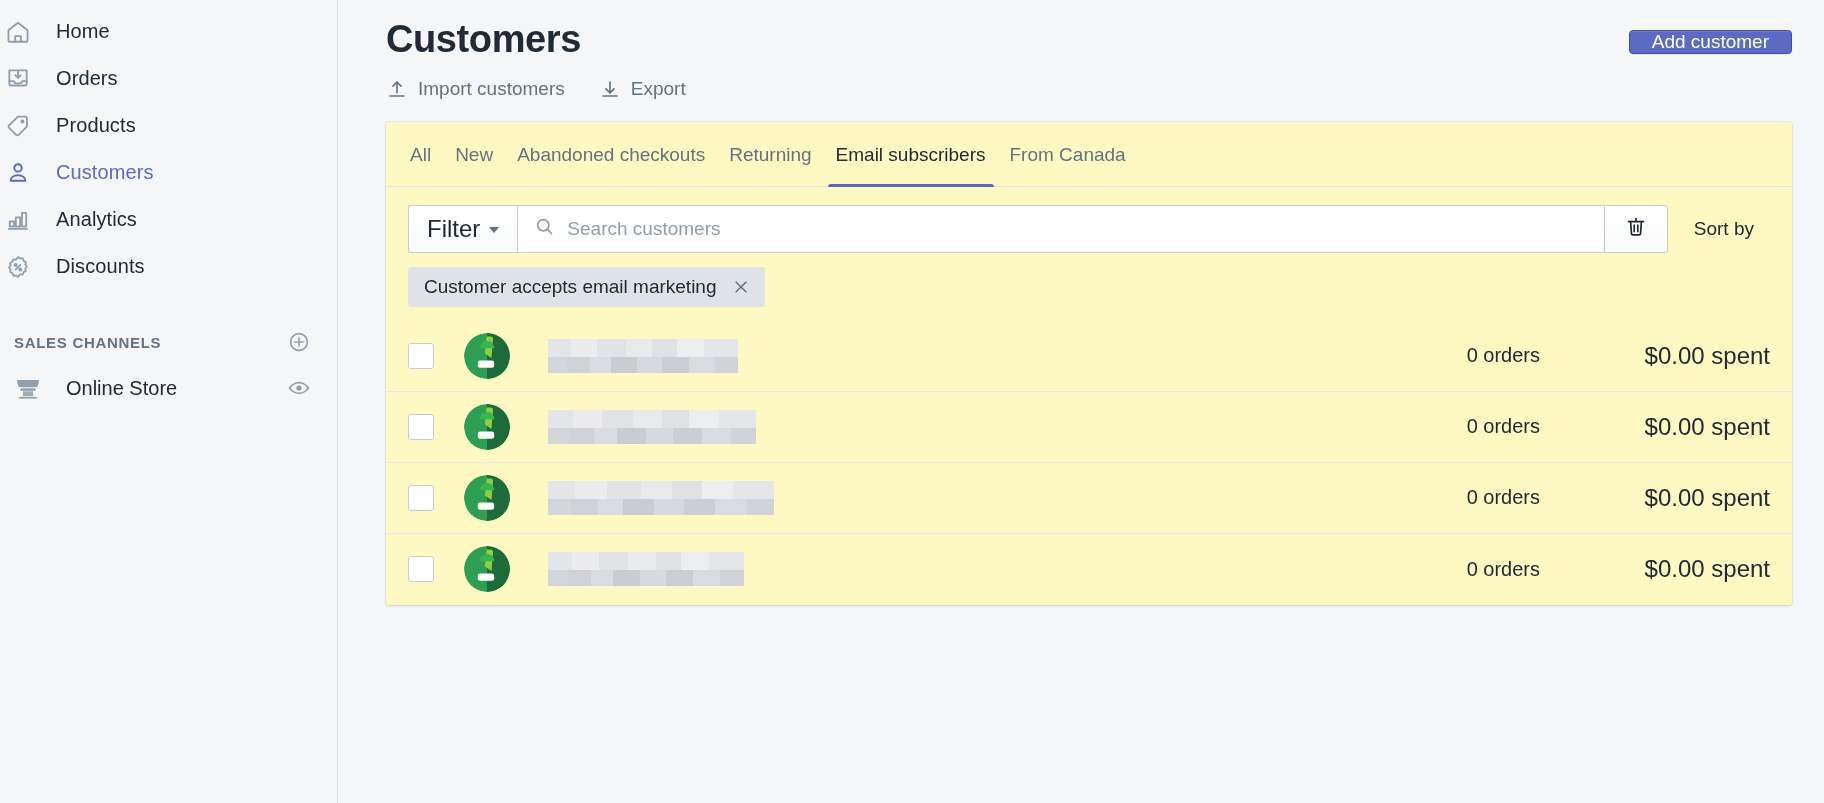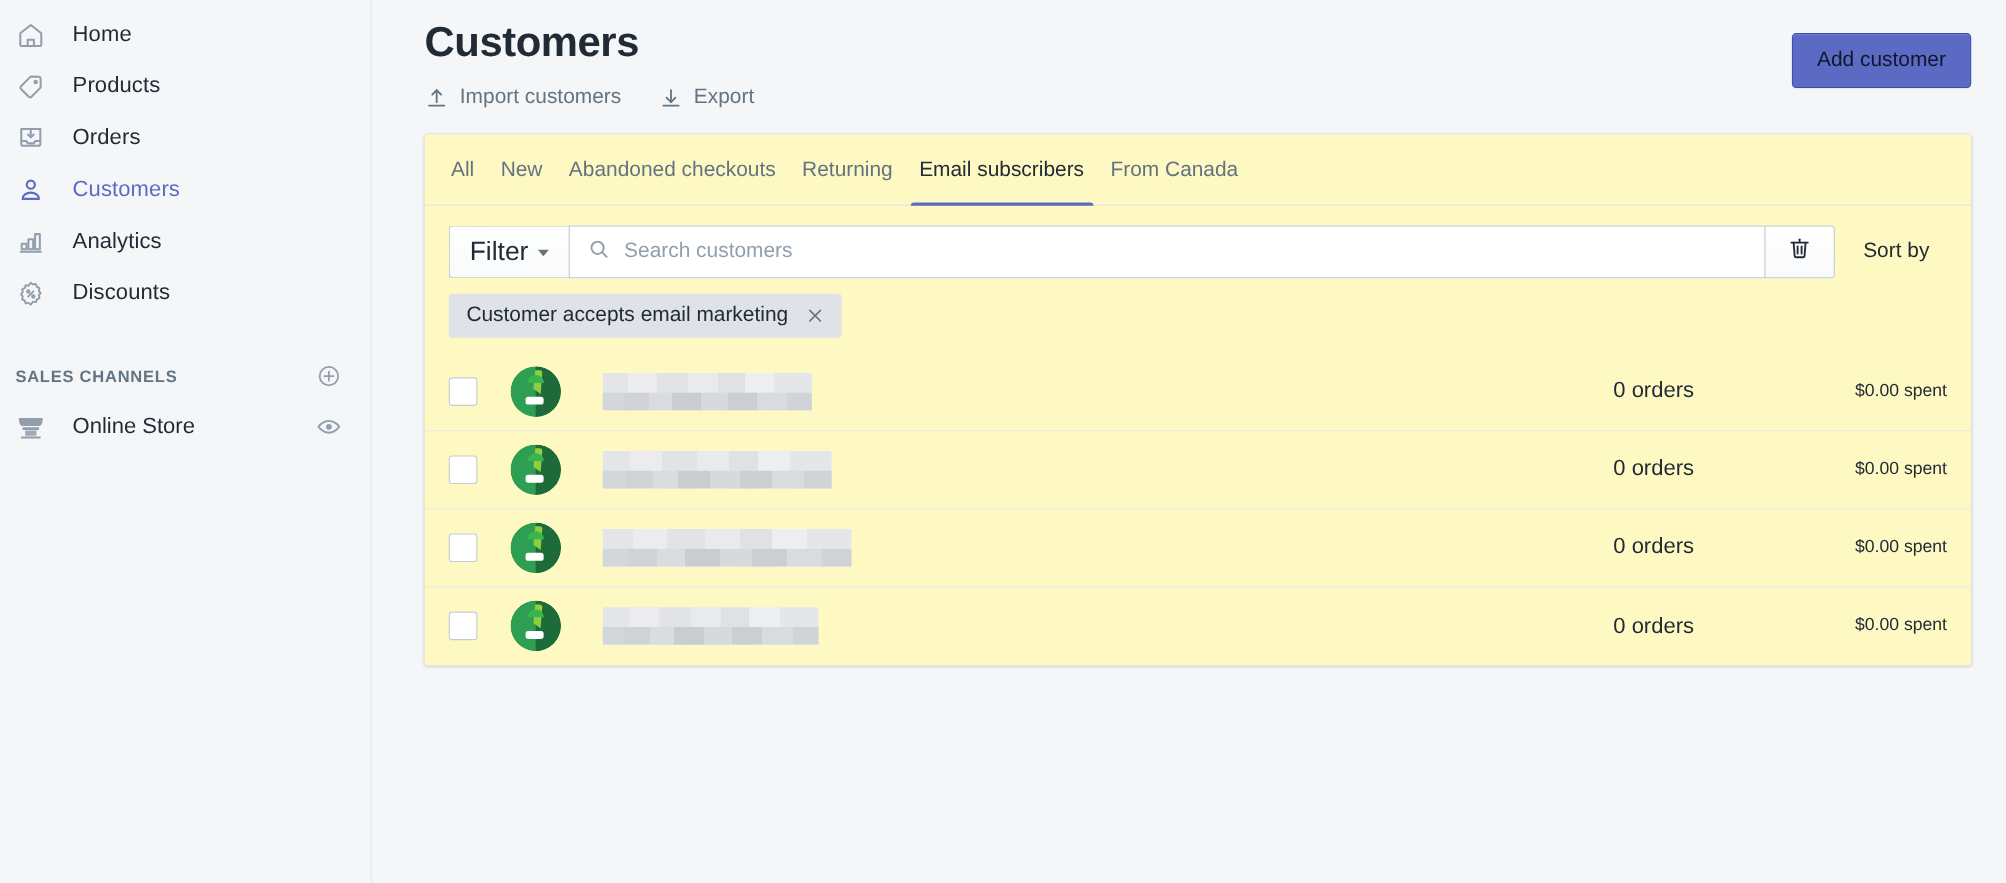--- a/index.html
+++ b/index.html
@@ -16,21 +16,21 @@
   .sidebar {
     width: 338px; flex: 0 0 338px; height: 803px;
     background: #f4f6f8;
     border-right: 1px solid #dfe3e8;
     padding-top: 8px;
     position: relative;
   }
   .nav-item {
     display: flex; align-items: center;
     height: 47px;
-    padding-left: 10px;
+    padding-left: 0;
     gap: 20px;
     cursor: pointer;
     text-align: right;
   }
   .nav-icon {
     width: 36px; height: 36px;
     display: flex; align-items: center; justify-content: center;
     flex: 0 0 36px;
     color: #919eab;
   }
@@ -89,23 +89,23 @@
     cursor: pointer;
   }
   .head-action .ha-icon { color: #637381; display: flex; }
   .head-action .ha-label {
     font-size: 19px; color: #637381;
   }
   .btn-primary {
     background: #5c6ac4;
     border: 1px solid #3f4eae;
     border-radius: 4px;
-    color: #0f172a;
+    color: #ffffff;
     font-size: 19px;
-    padding: 13px 22px;
+    padding: 0 22px;
     cursor: pointer;
     box-shadow: inset 0 1px 0 0 rgba(255,255,255,0.13), 0 1px 0 0 rgba(22,29,37,0.05);
     font-family: "Liberation Sans", sans-serif;
     margin-top: 12px;
     white-space: nowrap;
   }
 
   
   .card {
     margin: 22px 0 0 20px;
@@ -287,63 +287,63 @@
     filter: blur(0.4px);
   }
   .spacer { flex: 1; }
   .col-orders {
     font-size: 20px; color: #212b36;
     text-align: right;
     width: 190px;
     white-space: nowrap;
   }
   .col-spent {
-    font-size: 16px; color: #212b36;
+    font-size: 24px; color: #212b36;
     text-align: right;
     width: 230px;
     white-space: nowrap;
   }
 </style>
 </head>
 <body>
 
 <div class="app">
 
   <nav class="sidebar">
 
     <div class="nav-item">
       <span class="nav-icon">
         <svg width="26" height="26" viewBox="0 0 24 24" fill="none" stroke="currentColor" stroke-width="1.7" stroke-linecap="round" stroke-linejoin="round">
           <path d="M3.2 10.4 12 3.5l8.8 6.9V20a1 1 0 0 1-1 1H4.2a1 1 0 0 1-1-1z"></path>
           <path d="M9.4 21v-5.2h5.2V21"></path>
         </svg>
       </span>
       <span class="nav-label">Home</span>
-    </div>
-
-    <div class="nav-item">
-      <span class="nav-icon">
-        <svg width="26" height="26" viewBox="0 0 24 24" fill="none" stroke="currentColor" stroke-width="1.7" stroke-linecap="round" stroke-linejoin="round">
-          <path d="M20.2 12.6 12.6 20.2a1.6 1.6 0 0 1-2.3 0l-6.5-6.5a1.6 1.6 0 0 1 0-2.3L11.4 3.8a1.6 1.6 0 0 1 1.1-.5l6.1.1a1.6 1.6 0 0 1 1.6 1.6l.1 6.1a1.6 1.6 0 0 1-.1.5z"></path>
-          <circle cx="16.1" cy="7.9" r="1"></circle>
-        </svg>
-      </span>
-      <span class="nav-label">Products</span>
     </div>
 
     <div class="nav-item">
       <span class="nav-icon">
         <svg width="26" height="26" viewBox="0 0 24 24" fill="none" stroke="currentColor" stroke-width="1.7" stroke-linecap="round" stroke-linejoin="round">
           <path d="M4 4h16v12.5a1.5 1.5 0 0 1-1.5 1.5h-13A1.5 1.5 0 0 1 4 16.5z"></path>
           <path d="M4 14h4.2l1.2 2h5.2l1.2-2H20"></path>
           <path d="M12 5.5v5.2"></path>
             <path d="M9.6 8.6 12 11l2.4-2.4"></path>
         </svg>
       </span>
       <span class="nav-label">Orders</span>
+    </div>
+
+    <div class="nav-item">
+      <span class="nav-icon">
+        <svg width="26" height="26" viewBox="0 0 24 24" fill="none" stroke="currentColor" stroke-width="1.7" stroke-linecap="round" stroke-linejoin="round">
+          <path d="M20.2 12.6 12.6 20.2a1.6 1.6 0 0 1-2.3 0l-6.5-6.5a1.6 1.6 0 0 1 0-2.3L11.4 3.8a1.6 1.6 0 0 1 1.1-.5l6.1.1a1.6 1.6 0 0 1 1.6 1.6l.1 6.1a1.6 1.6 0 0 1-.1.5z"></path>
+          <circle cx="16.1" cy="7.9" r="1"></circle>
+        </svg>
+      </span>
+      <span class="nav-label">Products</span>
     </div>
 
     <div class="nav-item active">
       <span class="nav-icon">
         <svg width="26" height="26" viewBox="0 0 24 24" fill="none" stroke="currentColor" stroke-width="1.8" stroke-linecap="round" stroke-linejoin="round">
           <circle cx="12" cy="7.3" r="3.4"></circle>
           <path d="M5.2 19.2c0-3.1 3-5.2 6.8-5.2s6.8 2.1 6.8 5.2z"></path>
         </svg>
       </span>
       <span class="nav-label">Customers</span>

